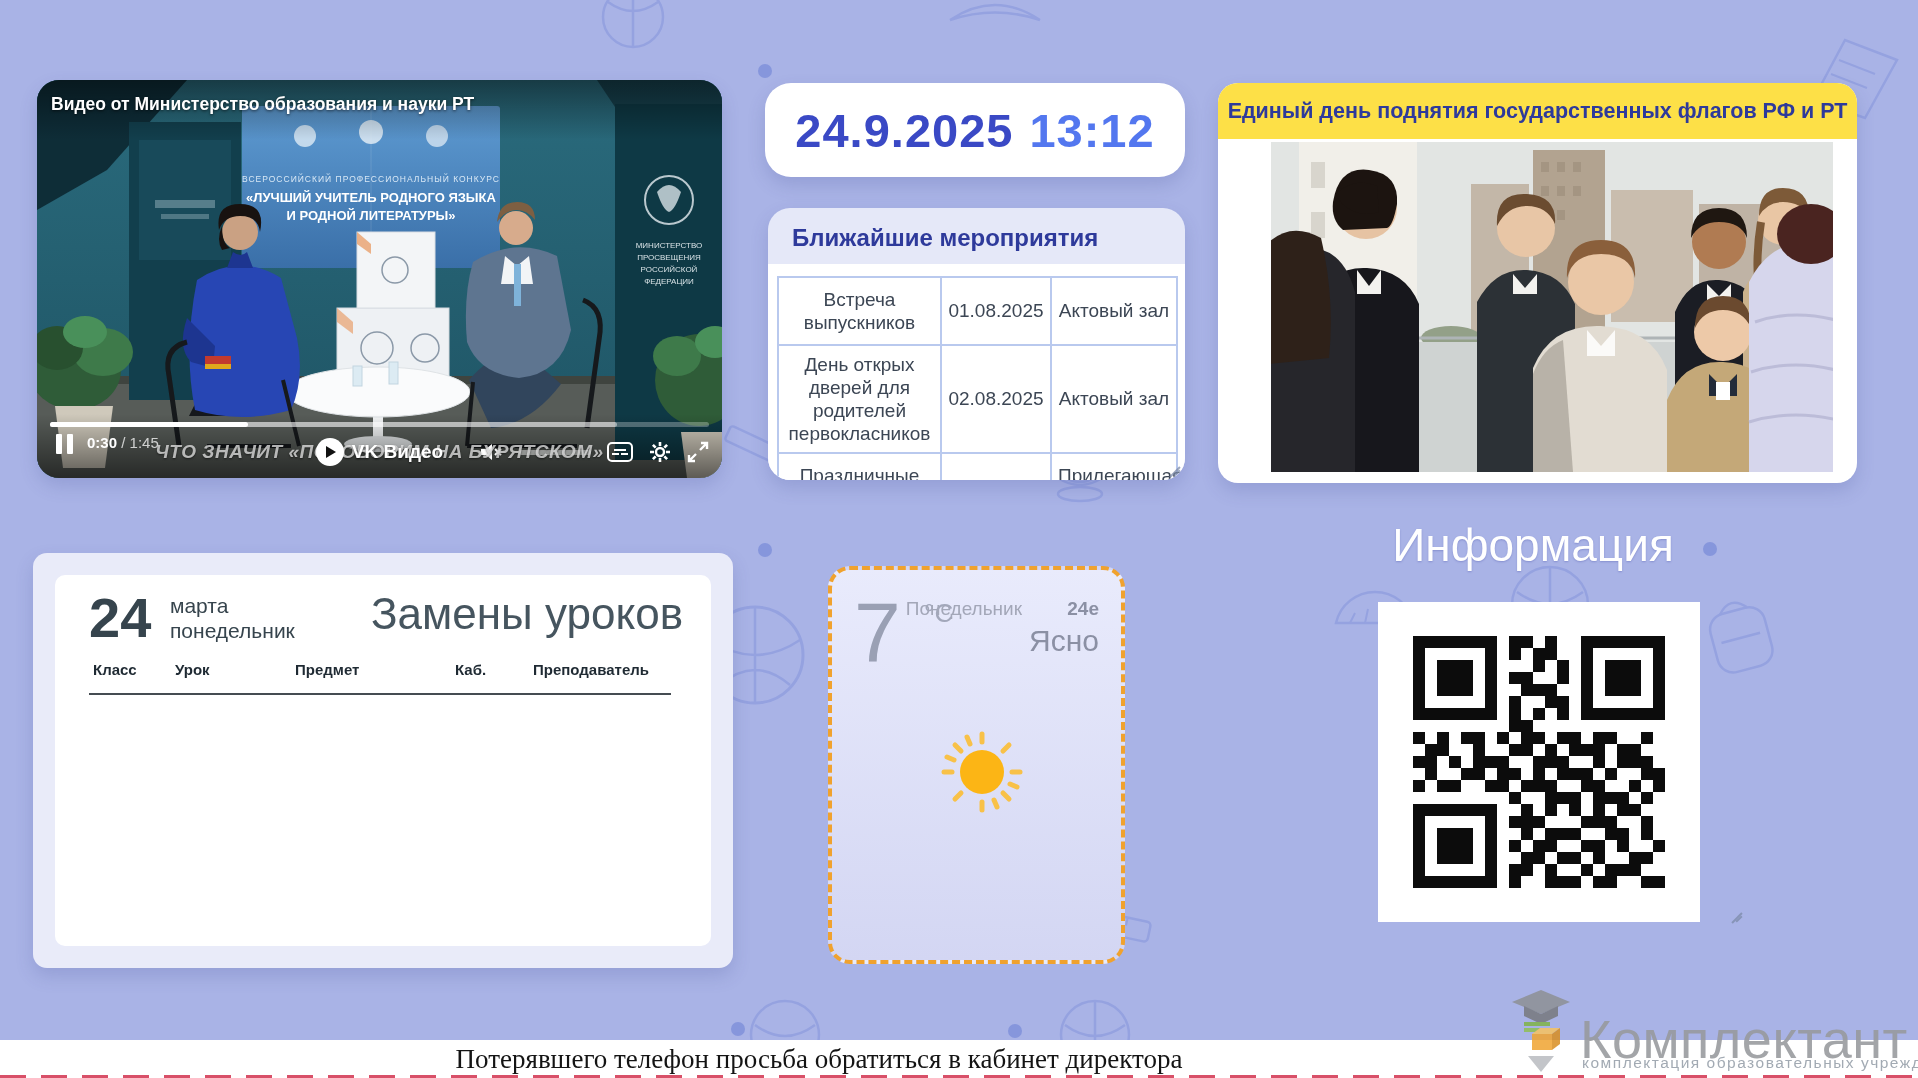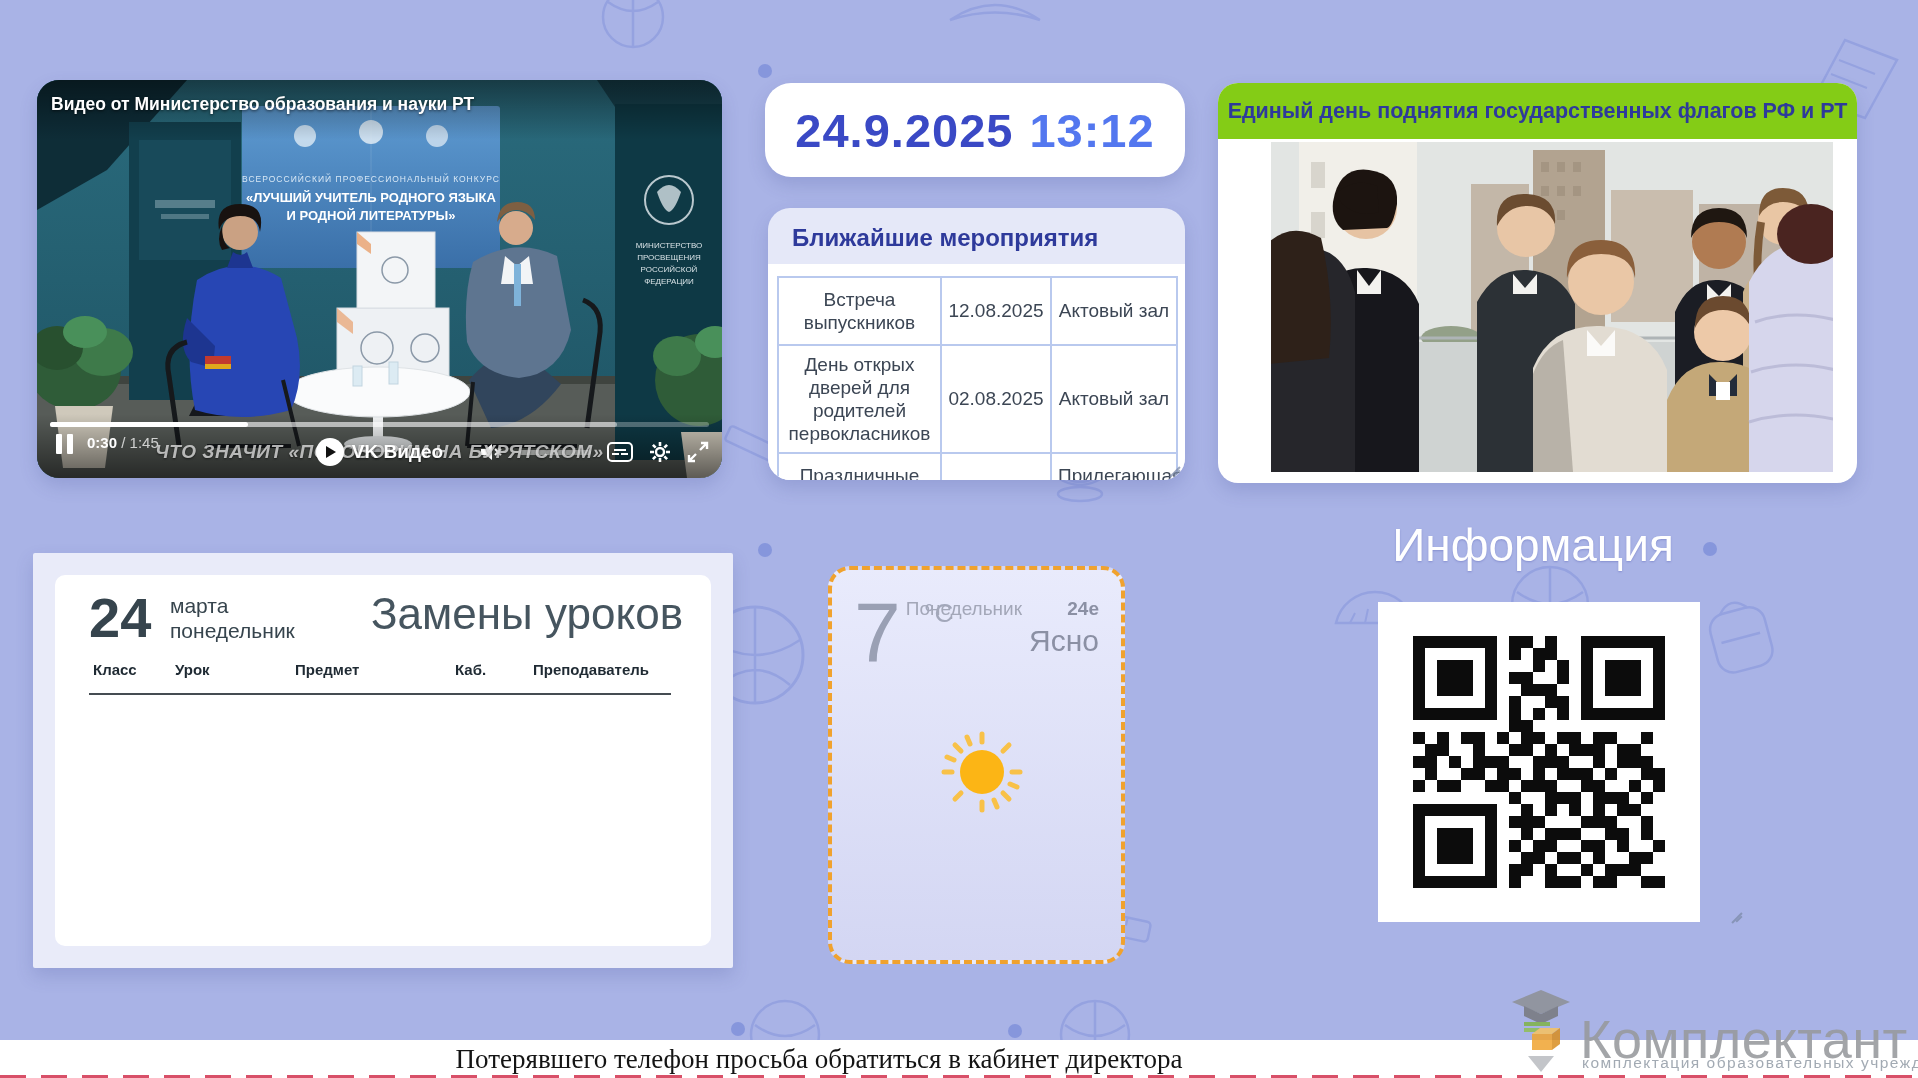--- a/index.html
+++ b/index.html
@@ -51,26 +51,26 @@
   table.evt td{border:2px solid #b9c9ee;text-align:center;vertical-align:middle;font-size:19px;color:#3c4654;line-height:1.22;padding:4px 6px;background:#fff;}
   table.evt col.c1{width:163px;} table.evt col.c2{width:110px;} table.evt col.c3{width:126px;}
   tr.r1 td{height:58px;} tr.r2 td{height:98px;} tr.r3 td{height:58px;}
   .resize-handle{position:absolute;width:13px;height:13px;opacity:.75;cursor:nwse-resize;}
   .resize-handle i{position:absolute;background:#7c8aa8;height:2px;transform:rotate(-45deg);}
   .resize-handle i:nth-child(1){width:14px;left:0;top:9px;}
   .resize-handle i:nth-child(2){width:8px;left:5px;top:10px;}
 
   
   .flags{left:1218px;top:83px;width:639px;height:400px;border-radius:20px;overflow:hidden;}
-  .flags .head{height:56px;background:#84cc16;display:flex;align-items:center;justify-content:center;}
+  .flags .head{height:56px;background:#fde047;display:flex;align-items:center;justify-content:center;}
   .flags .head span{font-size:21.5px;font-weight:800;color:#2e3a9b;}
   .flags .photo{position:absolute;left:53px;top:59px;width:562px;height:330px;overflow:hidden;}
 
   
-  .subs{left:33px;top:553px;width:700px;height:415px;border-radius:2px;background:#e9ebf9;}
+  .subs{left:33px;top:553px;width:700px;height:415px;border-radius:14px;background:#e9ebf9;}
   .subs .inner{position:absolute;left:22px;top:22px;right:22px;bottom:22px;background:#fff;border-radius:10px;}
   .subs .day{position:absolute;left:34px;top:10px;font-size:56px;font-weight:bold;color:#36444d;}
   .subs .md{position:absolute;left:115px;top:18px;font-size:21px;font-weight:500;color:#36444d;line-height:1.2;}
   .subs .title{position:absolute;right:28px;top:14px;font-size:44px;font-weight:400;color:#46555f;}
   .subs .col{position:absolute;top:86px;font-size:15px;font-weight:600;color:#1f2a33;}
   .c-klass{left:38px;} .c-urok{left:120px;} .c-predmet{left:240px;} .c-kab{left:400px;} .c-prep{left:478px;}
   .subs .rule{position:absolute;left:34px;right:40px;top:118px;height:2px;background:#454c52;}
 
   
   .weather{position:absolute;left:828px;top:566px;width:297px;height:398px;border-radius:22px;border:4px dashed #f0a22e;background:linear-gradient(#e9ebfc,#d3d6f3);box-sizing:border-box;cursor:move;}
@@ -333,21 +333,21 @@
     <div class="body">
       <table class="evt">
         <colgroup>
             <col class="c1">
             <col class="c2">
             <col class="c3">
           </colgroup>
         <tbody>
             <tr class="r1">
           <td>Встреча выпускников</td>
-          <td>12.08.2025</td>
+          <td>01.08.2025</td>
           <td>Актовый зал</td>
         </tr>
         <tr class="r2">
           <td>День открых дверей для родителей первокласников</td>
           <td>02.08.2025</td>
           <td>Актовый зал</td>
         </tr>
         <tr class="r3">
           <td>Праздничные мероприятия</td>
           <td>03.08.2025</td>

